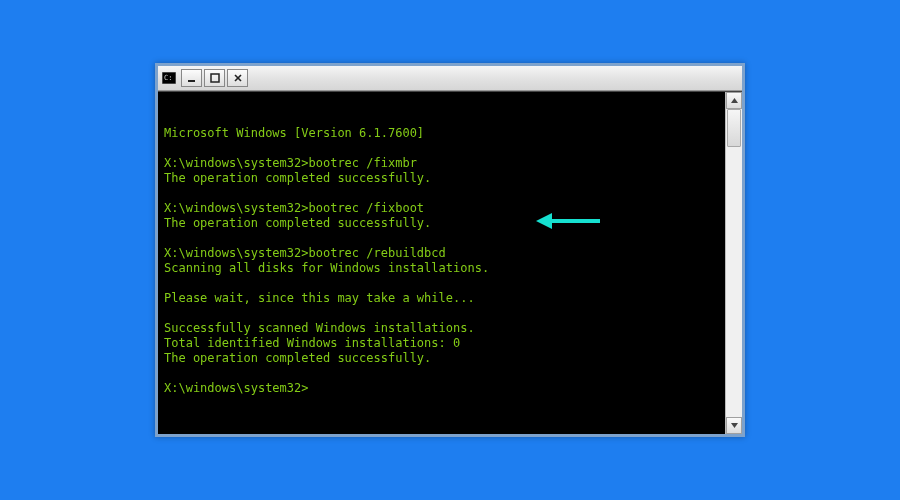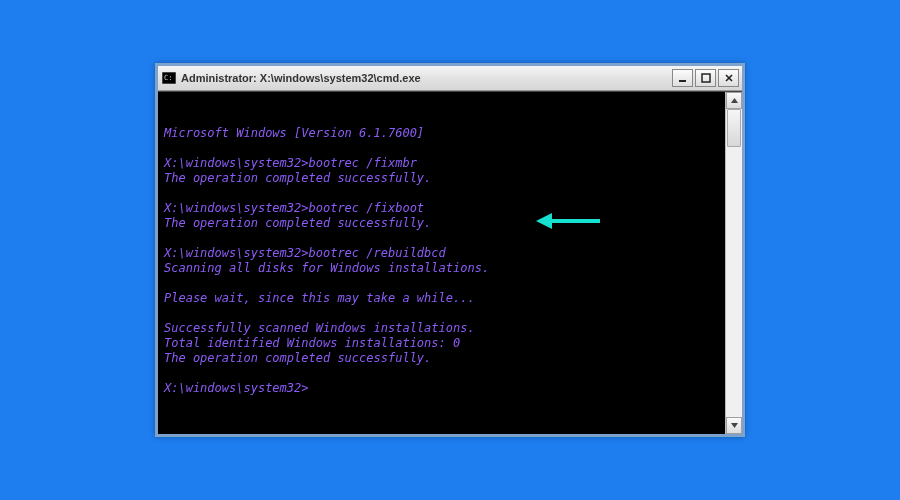--- a/index.html
+++ b/index.html
@@ -64,28 +64,27 @@
     .tb-btn svg { display: block; }
     .terminal-wrap {
       flex: 1;
       display: flex;
       background: #000;
       border-top: 1px solid #444;
     }
     .terminal {
       flex: 1;
       padding: 4px 6px;
-      color: #8b5cf6;
+      color: #84cc16;
       font-family: "Lucida Console", "Consolas", monospace;
       font-size: 12px;
       line-height: 15px;
       white-space: pre;
       position: relative;
       overflow: hidden;
-      font-style: italic;
     }
     .scrollbar {
       width: 17px;
       background: #ececec;
       display: flex;
       flex-direction: column;
       border-left: 1px solid #bbb;
     }
     .sb-btn {
       height: 17px;
@@ -122,21 +121,20 @@
 
 <div class="window">
 
   <div class="titlebar">
     <span class="titlebar-icon">
       <svg width="14" height="12" viewBox="0 0 14 12">
         <rect x="0" y="0" width="14" height="12" fill="#000" stroke="#888" stroke-width="1"></rect>
         <text x="2" y="8" font-size="7" fill="#ccc" font-family="monospace">C:</text>
       </svg>
     </span>
-    <span class="titlebar-text">Administrator: X:\windows\system32\cmd.exe</span>
     <div class="titlebar-buttons">
       <div class="tb-btn">
         <svg width="10" height="10" viewBox="0 0 10 10">
             <rect x="1" y="7" width="7" height="2" fill="#222"></rect>
           </svg>
       </div>
       <div class="tb-btn">
         <svg width="10" height="10" viewBox="0 0 10 10">
             <rect x="1" y="1" width="8" height="8" fill="none" stroke="#222" stroke-width="1.5"></rect>
           </svg>

